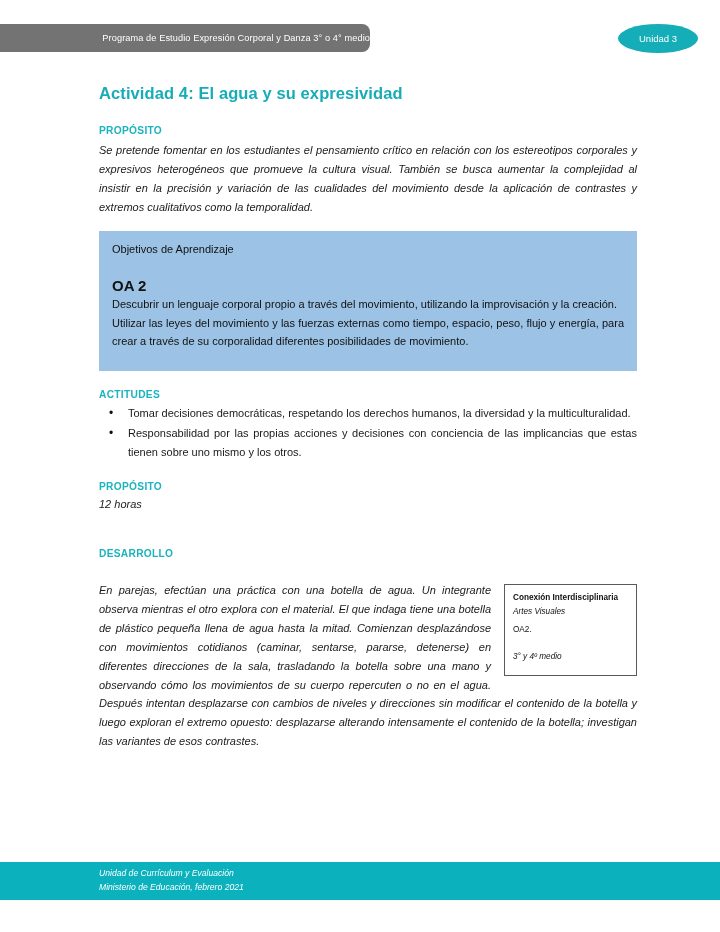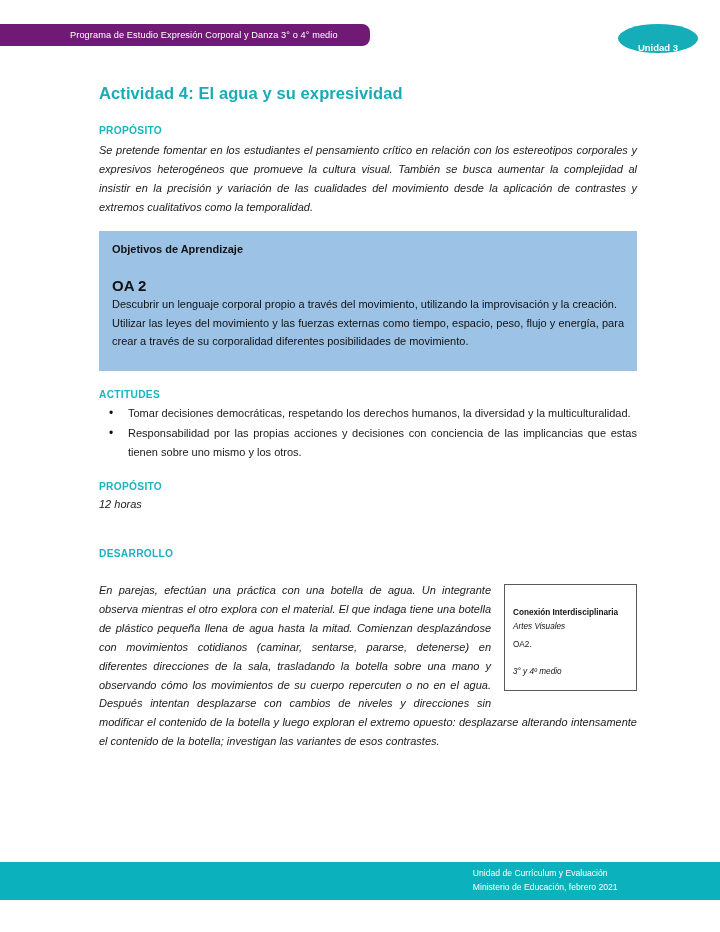--- a/index.html
+++ b/index.html
@@ -22,48 +22,47 @@
     width: 720px;
     height: 932px;
   }
 
   
   .header-bar {
     position: absolute;
     left: 0;
     top: 24px;
     width: 370px;
-    height: 22px;
-    background: #701a75;
+    height: 28px;
+    background: #737373;
     border-top-right-radius: 8px;
     border-bottom-right-radius: 8px;
     display: flex;
     align-items: center;
-    justify-content: flex-start;
+    justify-content: flex-end;
   }
   .header-bar-label {
     color: #ffffff;
     font-size: 9.2px;
     letter-spacing: 0.1px;
     padding-left: 70px;
     white-space: nowrap;
   }
 
   .unit-badge {
     position: absolute;
     right: 22px;
     top: 24px;
     width: 80px;
     height: 29px;
     background: #14ADB8;
     border-radius: 50%;
     display: flex;
-    align-items: flex-end;
+    align-items: center;
     justify-content: center;
-    font-weight: bold;
   }
   .unit-badge-label {
     color: #ffffff;
     font-size: 9.5px;
     white-space: nowrap;
   }
 
   
   .content {
     position: absolute;
@@ -96,21 +95,21 @@
   }
 
   
   .oa-box {
     background: #9CC3E5;
     padding: 12px 13px 20px 13px;
     margin-top: 14px;
   }
   .oa-box-title {
     font-size: 11px;
-    font-weight: bold;
+    font-weight: normal;
     color: #111;
     margin-bottom: 22px;
   }
   .oa-code {
     font-size: 15px;
     font-weight: bold;
     color: #111;
     margin-bottom: 1px;
   }
   .oa-text {
@@ -144,21 +143,21 @@
     color: #111;
   }
 
   
   .dev-body { margin-top: 22px; }
 
   .conexion-box {
     float: right;
     width: 133px;
     border: 1px solid #5a5a5a;
-    padding: 22px 8px 12px 8px;
+    padding: 7px 8px 12px 8px;
     margin: 3px 0 6px 13px;
     background: #ffffff;
   }
   .conexion-title {
     font-size: 8.2px;
     font-weight: bold;
     color: #111;
     line-height: 1.4;
   }
   .conexion-sub {
@@ -188,26 +187,27 @@
   .footer-bar {
     position: absolute;
     left: 0;
     bottom: 32px;
     width: 720px;
     height: 38px;
     background: #0BB2BD;
   }
   .footer-inner {
     position: absolute;
-    left: 90px;
+    left: 99px;
     top: 5px;
     width: 538px;
     display: flex;
-    justify-content: flex-end;
+    justify-content: flex-start;
     align-items: flex-start;
+    font-style: italic;
   }
   .footer-left {
     color: #ffffff;
     font-size: 8.6px;
     line-height: 1.62;
   }
   .footer-page {
     color: #ffffff;
     font-size: 9.4px;
     margin-top: 41px;

